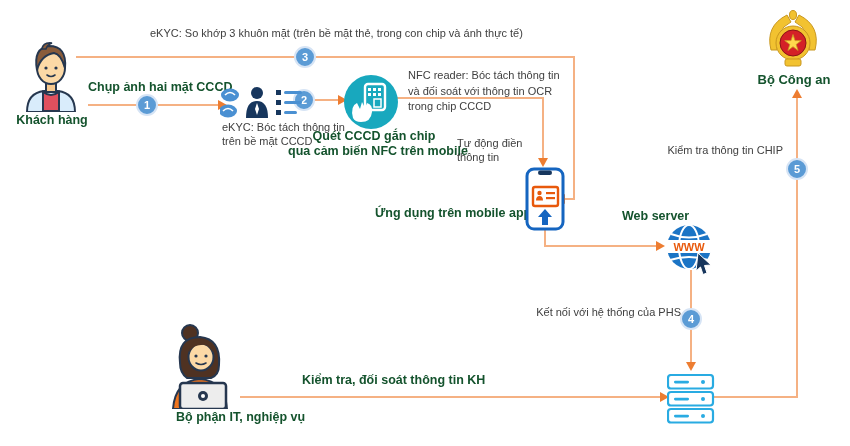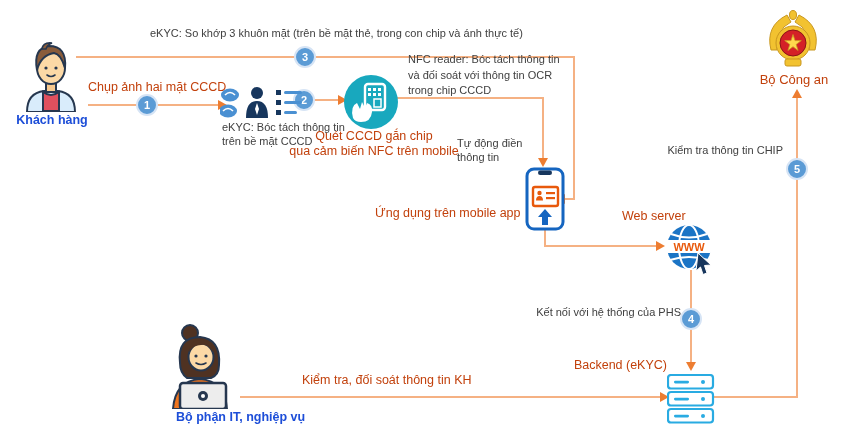--- a/index.html
+++ b/index.html
@@ -17,22 +17,22 @@
   .ah-down{border-top:9px solid #ED7D31;border-left:5px solid transparent;border-right:5px solid transparent;}
   .ah-up{border-bottom:9px solid #ED7D31;border-left:5px solid transparent;border-right:5px solid transparent;}
   
   .badge{
     position:absolute;width:22px;height:22px;border-radius:50%;
     background:#5B9BD5;border:2px solid #D6E4F5;box-sizing:border-box;
     color:#fff;font-size:11px;font-weight:bold;line-height:18px;text-align:center;
   }
   
   .note{position:absolute;color:#404040;font-size:11px;line-height:15px;white-space:nowrap;}
-  .blue{position:absolute;color:#c2410c;font-size:12.5px;font-weight:normal;line-height:14.5px;white-space:nowrap;}
-  .orange{position:absolute;color:#1d4ed8;font-size:12.5px;font-weight:bold;white-space:nowrap;}
+  .blue{position:absolute;color:#14532d;font-size:12.5px;font-weight:bold;line-height:14.5px;white-space:nowrap;}
+  .orange{position:absolute;color:#14532d;font-size:12.5px;font-weight:bold;white-space:nowrap;}
   .tc{text-align:center;}
   .tr{text-align:right;}
   svg{display:block;}
 </style>
 </head>
 <body>
 
 <div class="canvas">
 
   <div class="line" style="left:76px;top:56px;width:498px;height:2px;"></div>
@@ -72,21 +72,21 @@
 
   <div class="note" style="left:150px;top:26px;">eKYC: So khớp 3 khuôn mặt (trên bề mặt thẻ, trong con chip và ánh thực tế)</div>
 
   <div class="blue" style="left:88px;top:80px;">Chụp ảnh hai mặt CCCD</div>
 
   <div class="note" style="left:222px;top:121px;line-height:13.5px;">
     <span style="display:block">eKYC: Bóc tách thông tin</span>
     <span style="display:block">trên bề mặt CCCD</span>
   </div>
 
-  <div class="note" style="left:408px;top:52px;line-height:15.5px;">
+  <div class="note" style="left:408px;top:68px;line-height:15.5px;">
     <span style="display:block">NFC reader: Bóc tách thông tin</span>
     <span style="display:block">và đối soát với thông tin OCR</span>
     <span style="display:block">trong chip CCCD</span>
   </div>
 
   <div class="blue tc" style="left:288px;top:129px;width:172px;">
     <span style="display:block">Quét CCCD gắn chip</span>
     <span style="display:block">qua cảm biến NFC trên mobile</span>
   </div>
 
@@ -94,21 +94,20 @@
     <span style="display:block">Tự động điền</span>
     <span style="display:block">thông tin</span>
   </div>
 
   <div class="blue tr" style="left:375px;top:206px;width:142px;">Ứng dụng trên mobile app</div>
 
   <div class="blue" style="left:622px;top:209px;">Web server</div>
 
   <div class="note tr" style="left:518px;top:305px;width:149px;margin-left:14px;">Kết nối với hệ thống của PHS</div>
 
-  <div class="blue tr" style="left:555px;top:358px;width:112px;">Backend (eKYC)</div>
 
   <div class="note tr" style="left:648px;top:143px;width:135px;">Kiểm tra thông tin CHIP</div>
 
   <div class="blue" style="left:302px;top:373px;">Kiểm tra, đối soát thông tin KH</div>
 
   <div class="orange tc" style="left:8px;top:113px;width:88px;">Khách hàng</div>
   <div class="orange tc" style="left:148px;top:410px;width:120px;padding-left:28px;">Bộ phận IT, nghiệp vụ</div>
   <div class="blue tc" style="left:744px;top:73px;width:100px;font-size:13px;">Bộ Công an</div>
 
   <div class="abs" style="left:22px;top:40px;">

